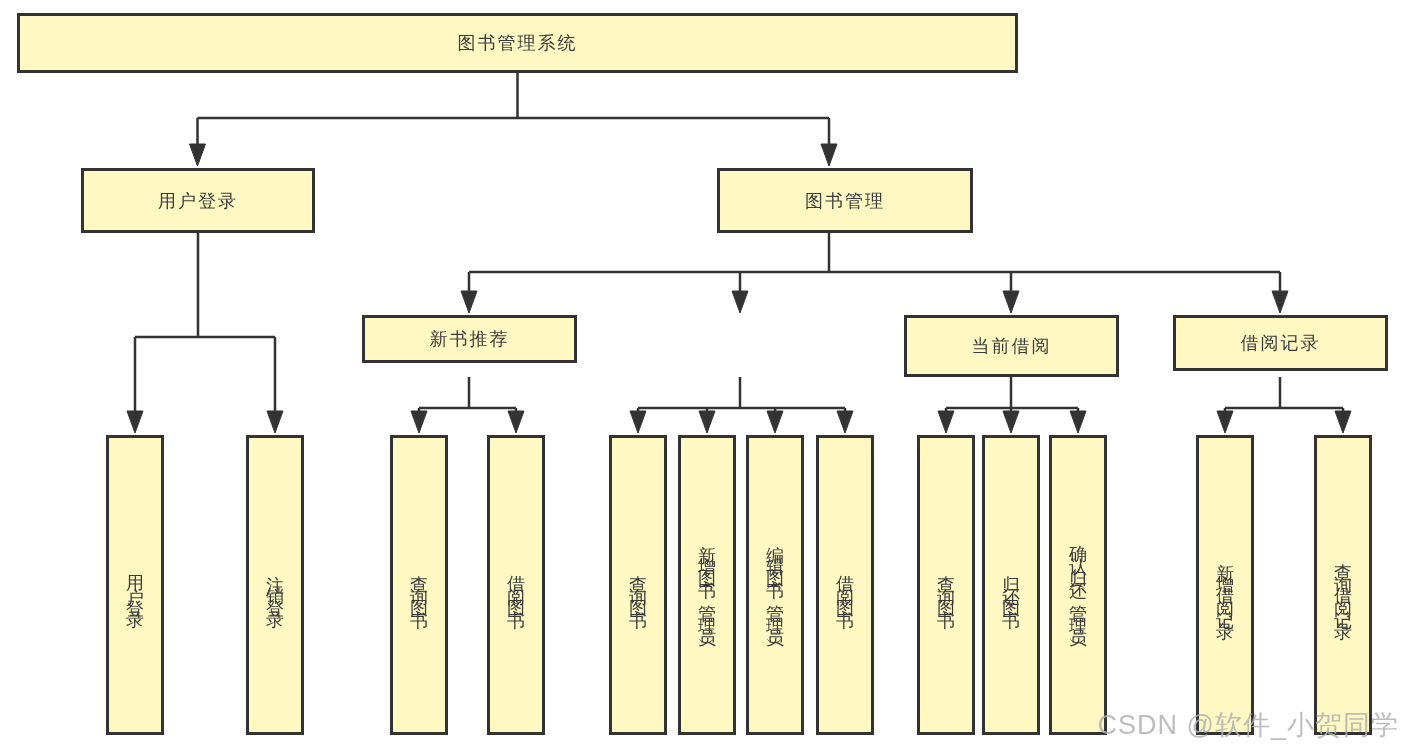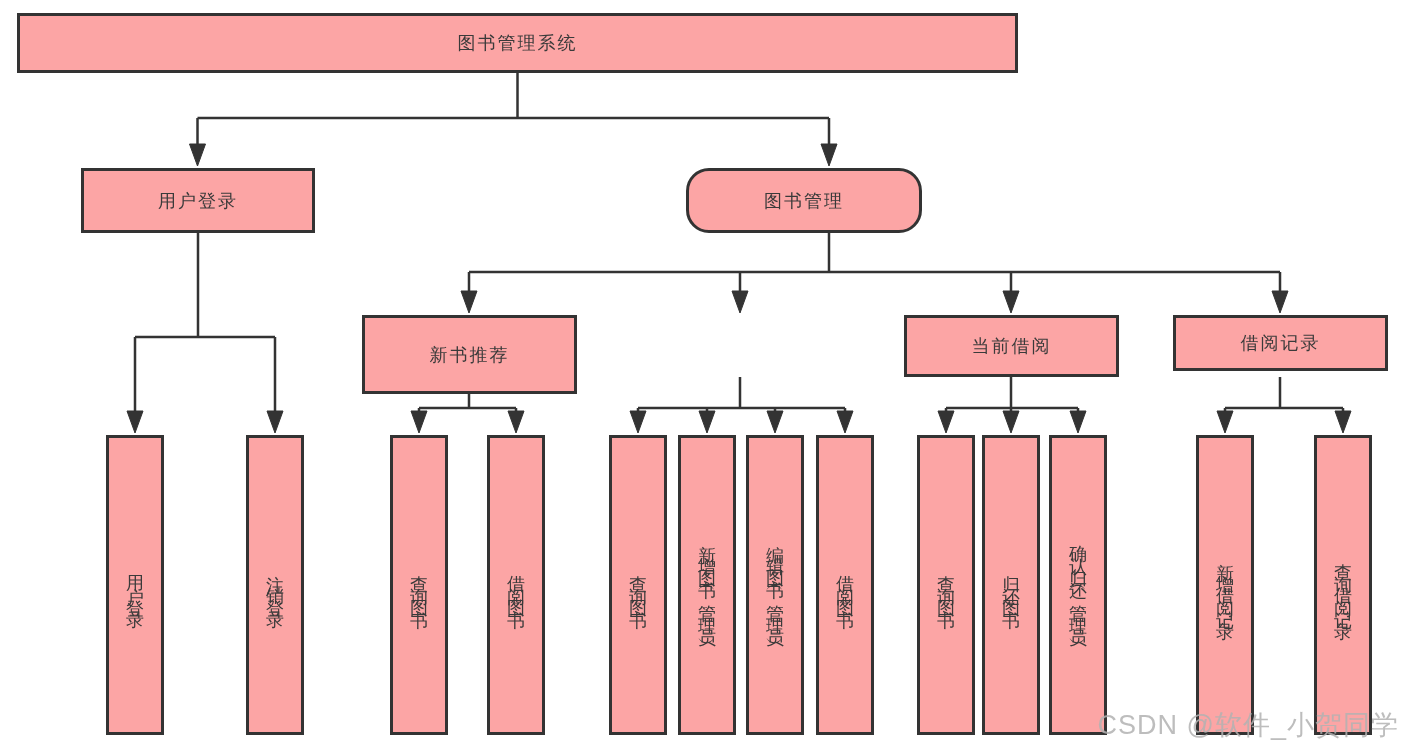--- a/index.html
+++ b/index.html
@@ -13,21 +13,21 @@
   }
   .connectors {
     position: absolute;
     left: 0; top: 0;
     width: 1405px; height: 747px;
   }
   .box {
     position: absolute;
     box-sizing: border-box;
     border: 3px solid #333333;
-    background: #fca5a5;
+    background: #fef9c3;
     display: flex;
     align-items: center;
     justify-content: center;
     color: #3a3a3a;
     z-index: 2;
   }
   .h-label {
     font-size: 18px;
     letter-spacing: 2px;
     white-space: nowrap;
@@ -98,25 +98,25 @@
     </g>
   </svg>
 
   <div class="box" style="left:17px; top:13px; width:1001px; height:60px;">
     <span class="h-label">图书管理系统</span>
   </div>
 
   <div class="box" style="left:81px; top:168px; width:234px; height:65px;">
     <span class="h-label">用户登录</span>
   </div>
-  <div class="box" style="left:686px; top:168px; width:236px; height:65px;border-radius:23px;">
+  <div class="box" style="left:717px; top:168px; width:256px; height:65px;">
     <span class="h-label">图书管理</span>
   </div>
 
-  <div class="box" style="left:362px; top:315px; width:215px; height:79px;">
+  <div class="box" style="left:362px; top:315px; width:215px; height:48px;">
     <span class="h-label">新书推荐</span>
   </div>
   <div class="box" style="left:904px; top:315px; width:215px; height:62px;text-align:center;">
     <span class="h-label">当前借阅</span>
   </div>
   <div class="box" style="left:1173px; top:315px; width:215px; height:56px;">
     <span class="h-label">借阅记录</span>
   </div>
 
   <div class="box" style="left:106px; top:435px; width:58px; height:300px;">

